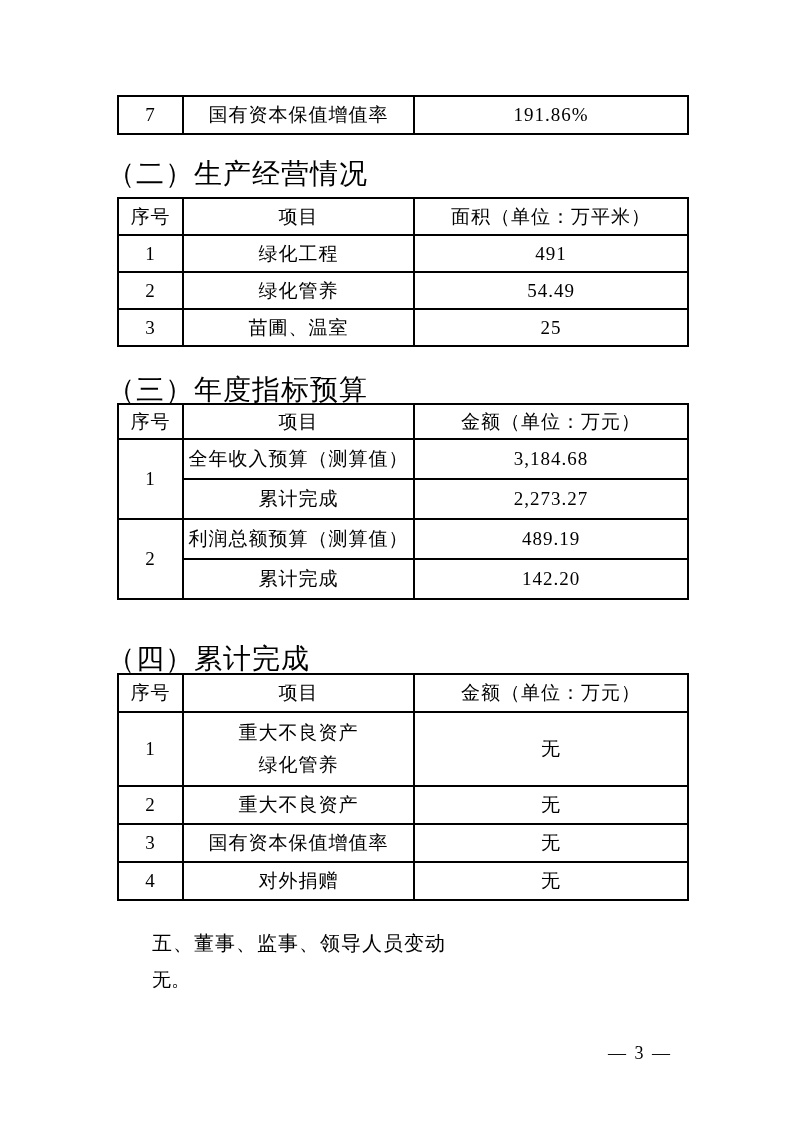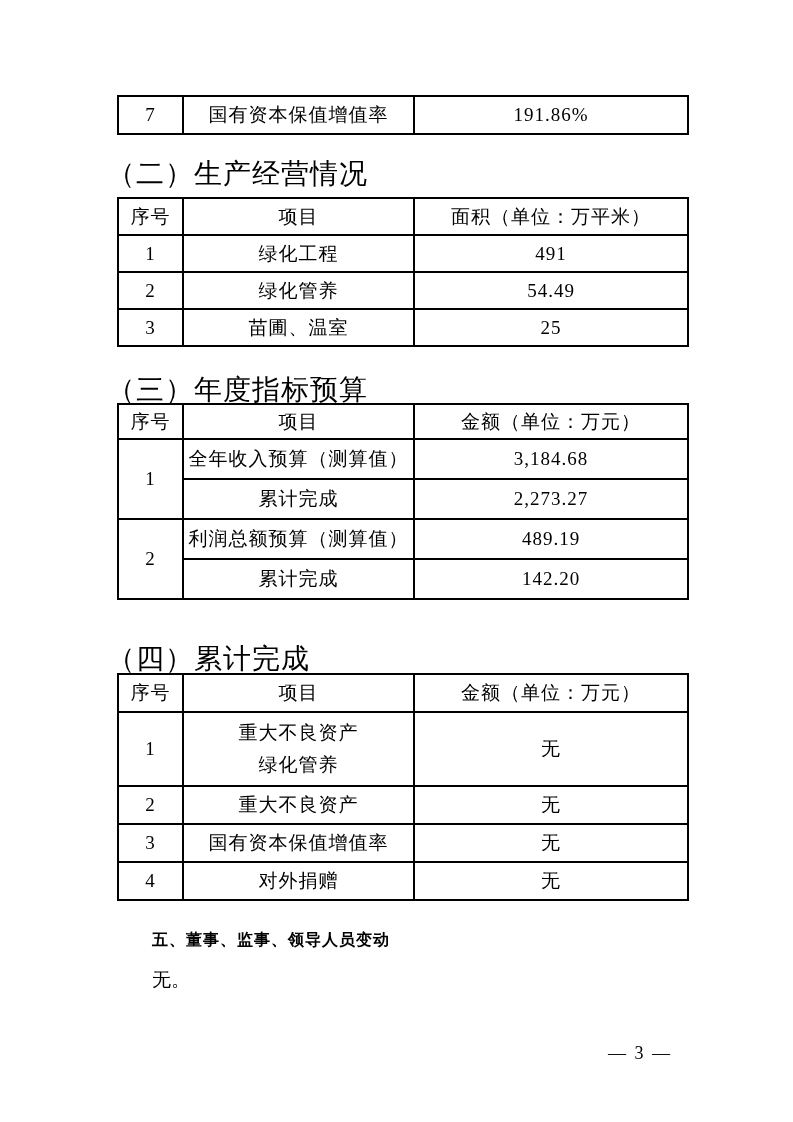--- a/index.html
+++ b/index.html
@@ -58,22 +58,22 @@
   }
   .h2 { top: 155px; }
   .h3 { top: 371px; }
   .h4 { top: 640px; }
 
   .heading5 {
     position: absolute;
     left: 152px;
     top: 930px;
     font-family: "Liberation Sans", "DejaVu Sans", sans-serif;
-    font-weight: bold;
-    font-size: 16px;
+    font-weight: normal;
+    font-size: 20px;
     letter-spacing: 1px;
     white-space: nowrap;
   }
   .body-text {
     position: absolute;
     left: 152px;
     top: 967px;
     font-size: 19px;
   }
   .pagenum {

